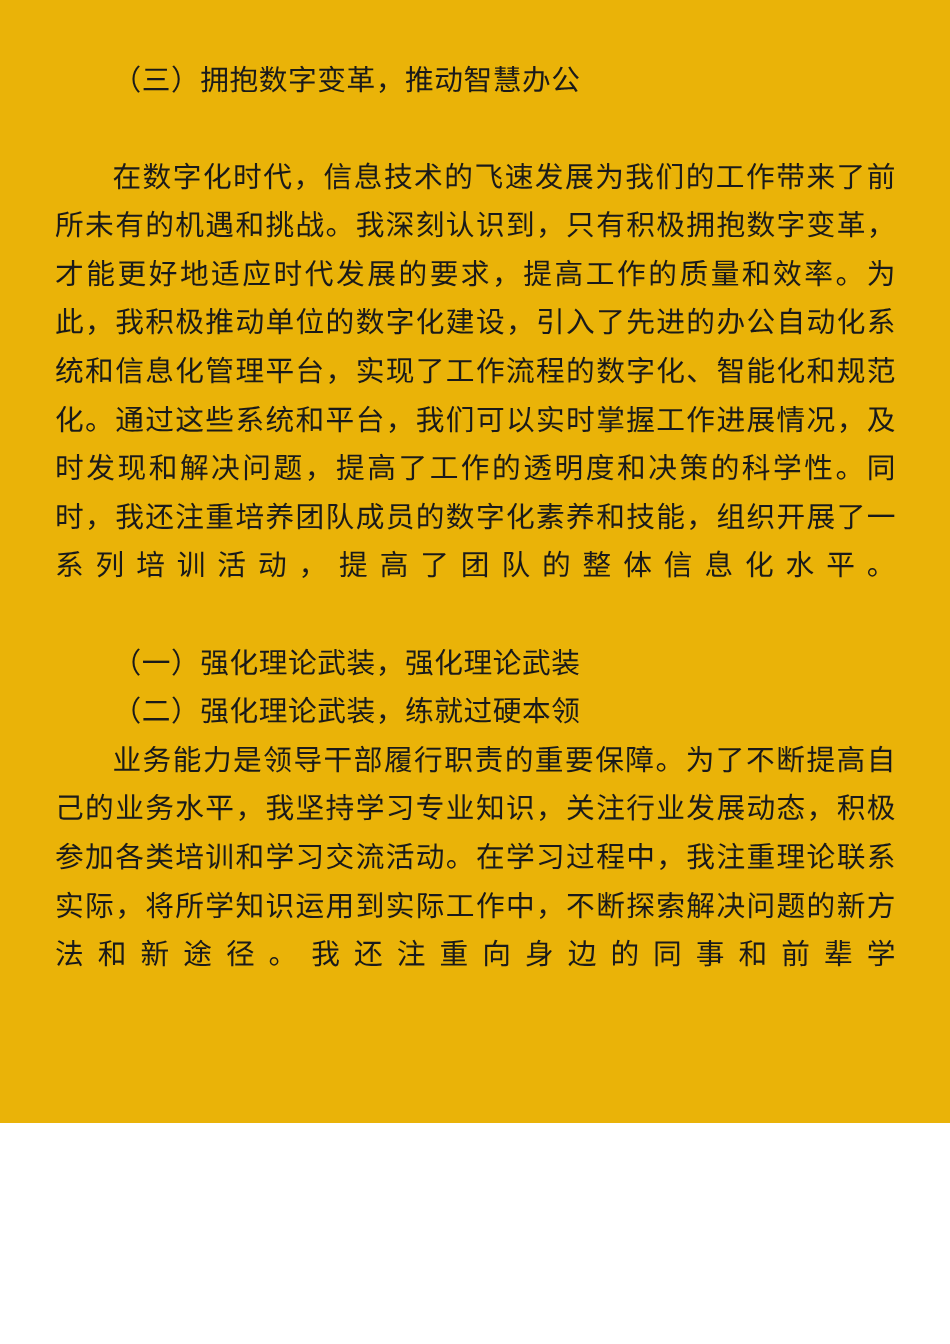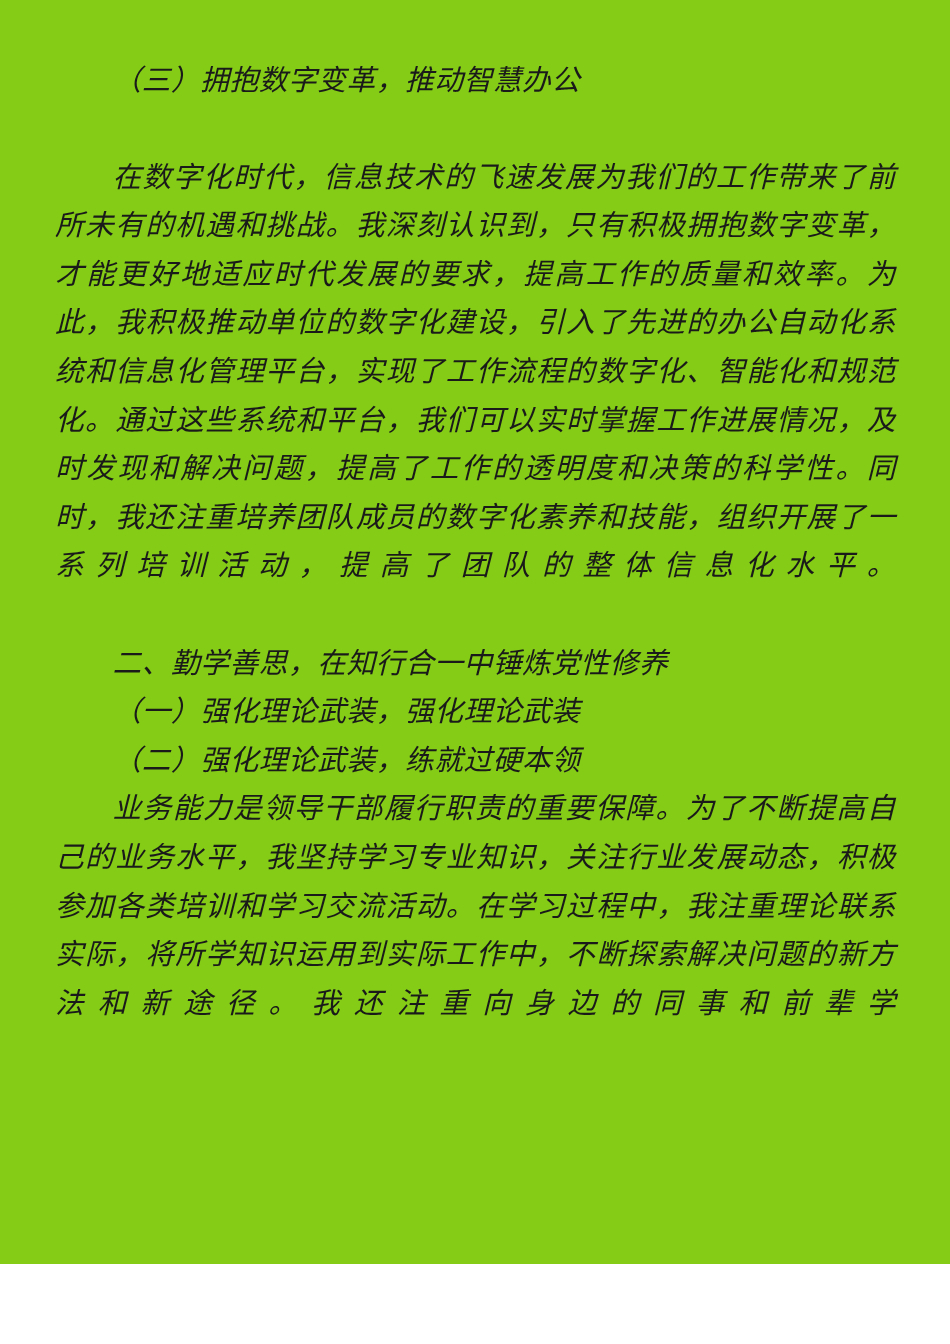--- a/index.html
+++ b/index.html
@@ -48,28 +48,27 @@
     display: inline-block;
     width: 100%;
   }
   .para.heading::after {
     content: none;
   }
 </style>
 </head>
 <body>
 
-<div class="page" style="width: 950px; height: 1264px; background: #84cc16; font-style: italic;">
+<div class="page" style="width: 950px; height: 1123px; background: #eab308;">
   <div class="doc-body">
 
     <p class="para heading" style="color: rgb(26, 26, 26);">（三）拥抱数字变革，推动智慧办公</p>
 
     <p class="para" style="color: rgb(26, 26, 26); margin-top: 48px;">在数字化时代，信息技术的飞速发展为我们的工作带来了前所未有的机遇和挑战。我深刻认识到，只有积极拥抱数字变革，才能更好地适应时代发展的要求，提高工作的质量和效率。为此，我积极推动单位的数字化建设，引入了先进的办公自动化系统和信息化管理平台，实现了工作流程的数字化、智能化和规范化。通过这些系统和平台，我们可以实时掌握工作进展情况，及时发现和解决问题，提高了工作的透明度和决策的科学性。同时，我还注重培养团队成员的数字化素养和技能，组织开展了一系列培训活动，提高了团队的整体信息化水平。</p>
 
-    <p class="para heading" style="color: rgb(26, 26, 26);">二、勤学善思，在知行合一中锤炼党性修养</p>
 
     <p class="para heading" style="color: rgb(26, 26, 26);">（一）强化理论武装，强化理论武装</p>
 
 
     <p class="para heading" style="color: rgb(26, 26, 26);">（二）强化理论武装，练就过硬本领</p>
 
     <p class="para" style="color: rgb(26, 26, 26);">业务能力是领导干部履行职责的重要保障。为了不断提高自己的业务水平，我坚持学习专业知识，关注行业发展动态，积极参加各类培训和学习交流活动。在学习过程中，我注重理论联系实际，将所学知识运用到实际工作中，不断探索解决问题的新方法和新途径。我还注重向身边的同事和前辈学</p>
 
   </div>
 </div>

